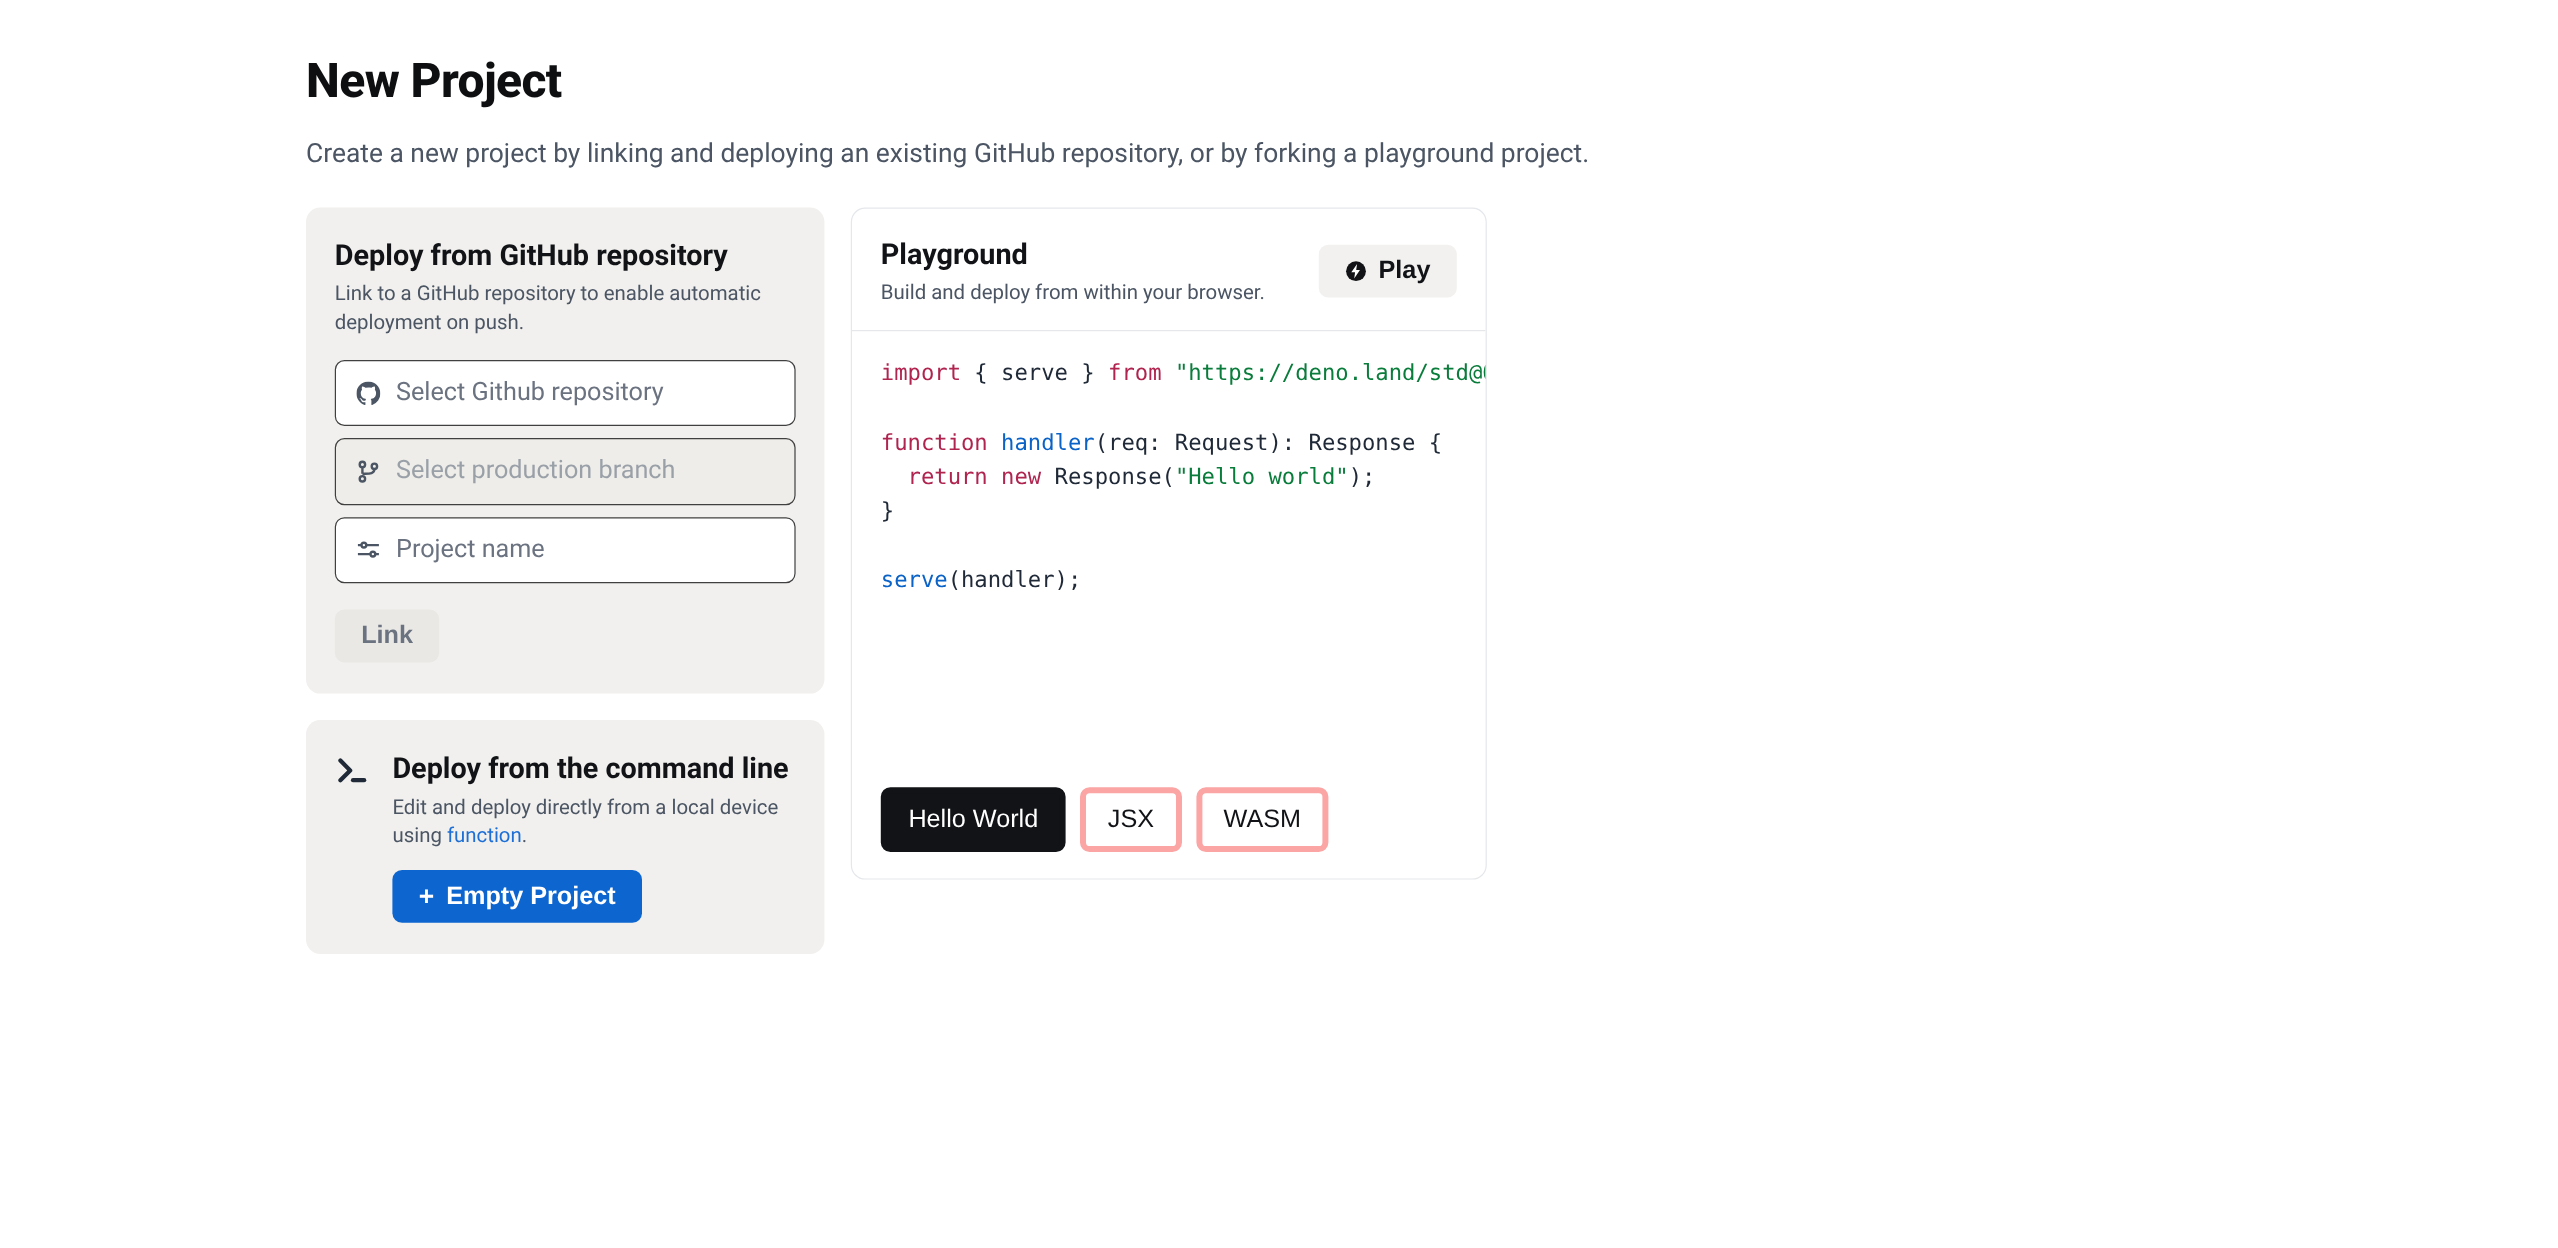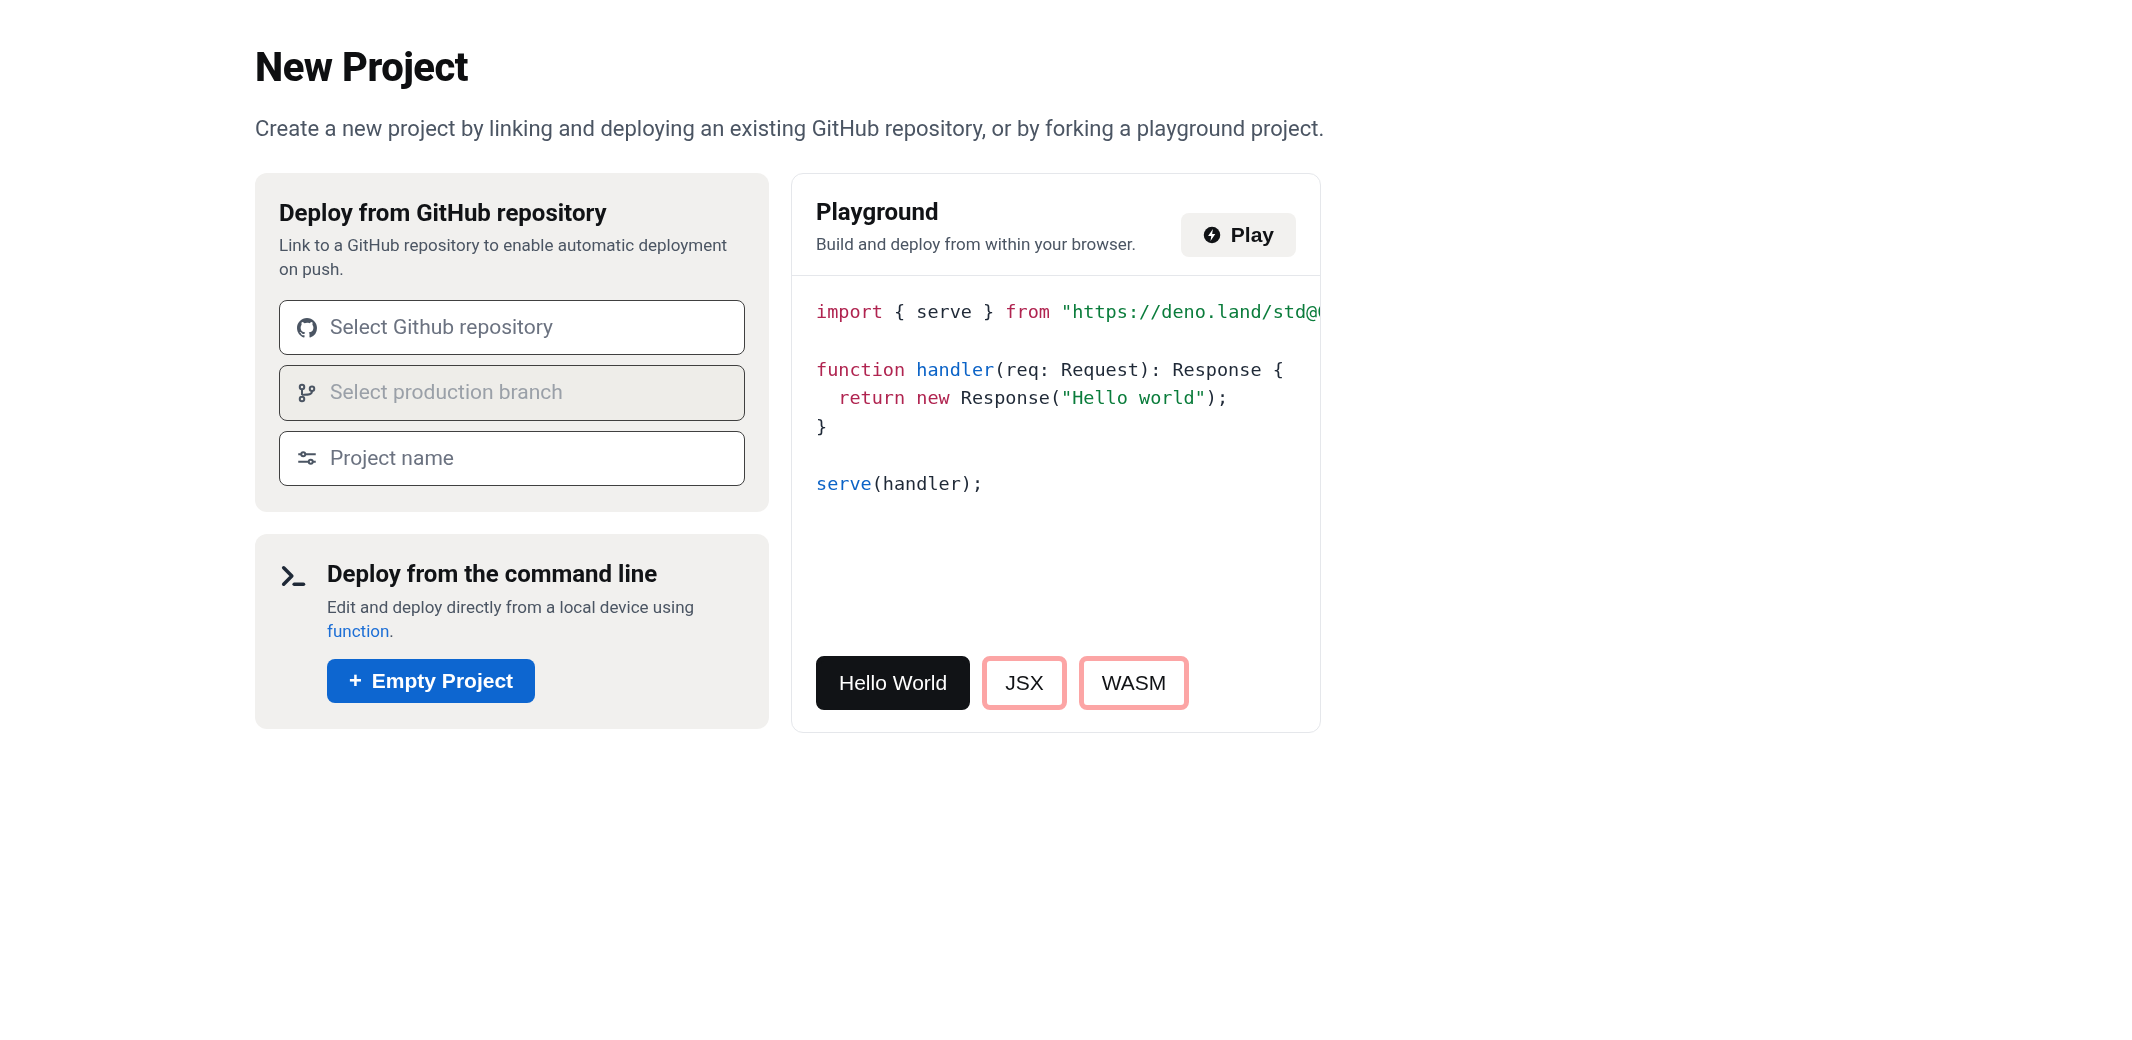--- a/index.html
+++ b/index.html
@@ -20,41 +20,41 @@
   }
   .page-subtitle {
     font-size: 22px;
     color: #4b5563;
     margin-bottom: 28px;
   }
   .columns {
     display: flex;
     gap: 22px;
   }
-  .left-col { width: 514px; display: flex; flex-direction: column; gap: 22px; }
+  .left-col { width: 432px; display: flex; flex-direction: column; gap: 22px; }
   .right-col { width: 530px; }
 
   .card {
     border-radius: 12px;
     padding: 24px 24px 26px 24px;
   }
   .card-muted {
     background: #f1f0ee;
   }
   .card-outline {
     background: #ffffff;
     border: 1px solid #e5e7eb;
     padding: 0;
     overflow: hidden;
   }
   .card-header {
     padding: 22px 24px 18px 24px;
     display: flex;
     justify-content: space-between;
-    align-items: flex-end;
+    align-items: center;
     border-bottom: 1px solid #e5e7eb;
   }
 
   .section-title {
     font-size: 24px;
     font-weight: 700;
     color: #111316;
     margin-bottom: 4px;
   }
   .section-sub {
@@ -205,20 +205,23 @@
                 <circle cx="5" cy="5" r="1.6"></circle>
                 <path d="M1 5h2.4M6.6 5H15"></path>
                 <circle cx="11" cy="11" r="1.6"></circle>
                 <path d="M1 11h8.4M12.6 11H15"></path>
               </svg>
           </span>
           <span>Project name</span>
         </div>
       </div>
 
+      <div class="link-row">
+        <button class="btn btn-disabled">Link</button>
+      </div>
     </div>
 
     <div class="card card-muted cli-card">
       <span class="cli-icon">
         <svg viewBox="0 0 24 24" fill="none" stroke="currentColor" stroke-width="3" stroke-linecap="round" stroke-linejoin="round">
             <polyline points="4 5 11 12 4 19"></polyline>
             <line x1="13" y1="19" x2="21" y2="19"></line>
           </svg>
       </span>
       <div>

